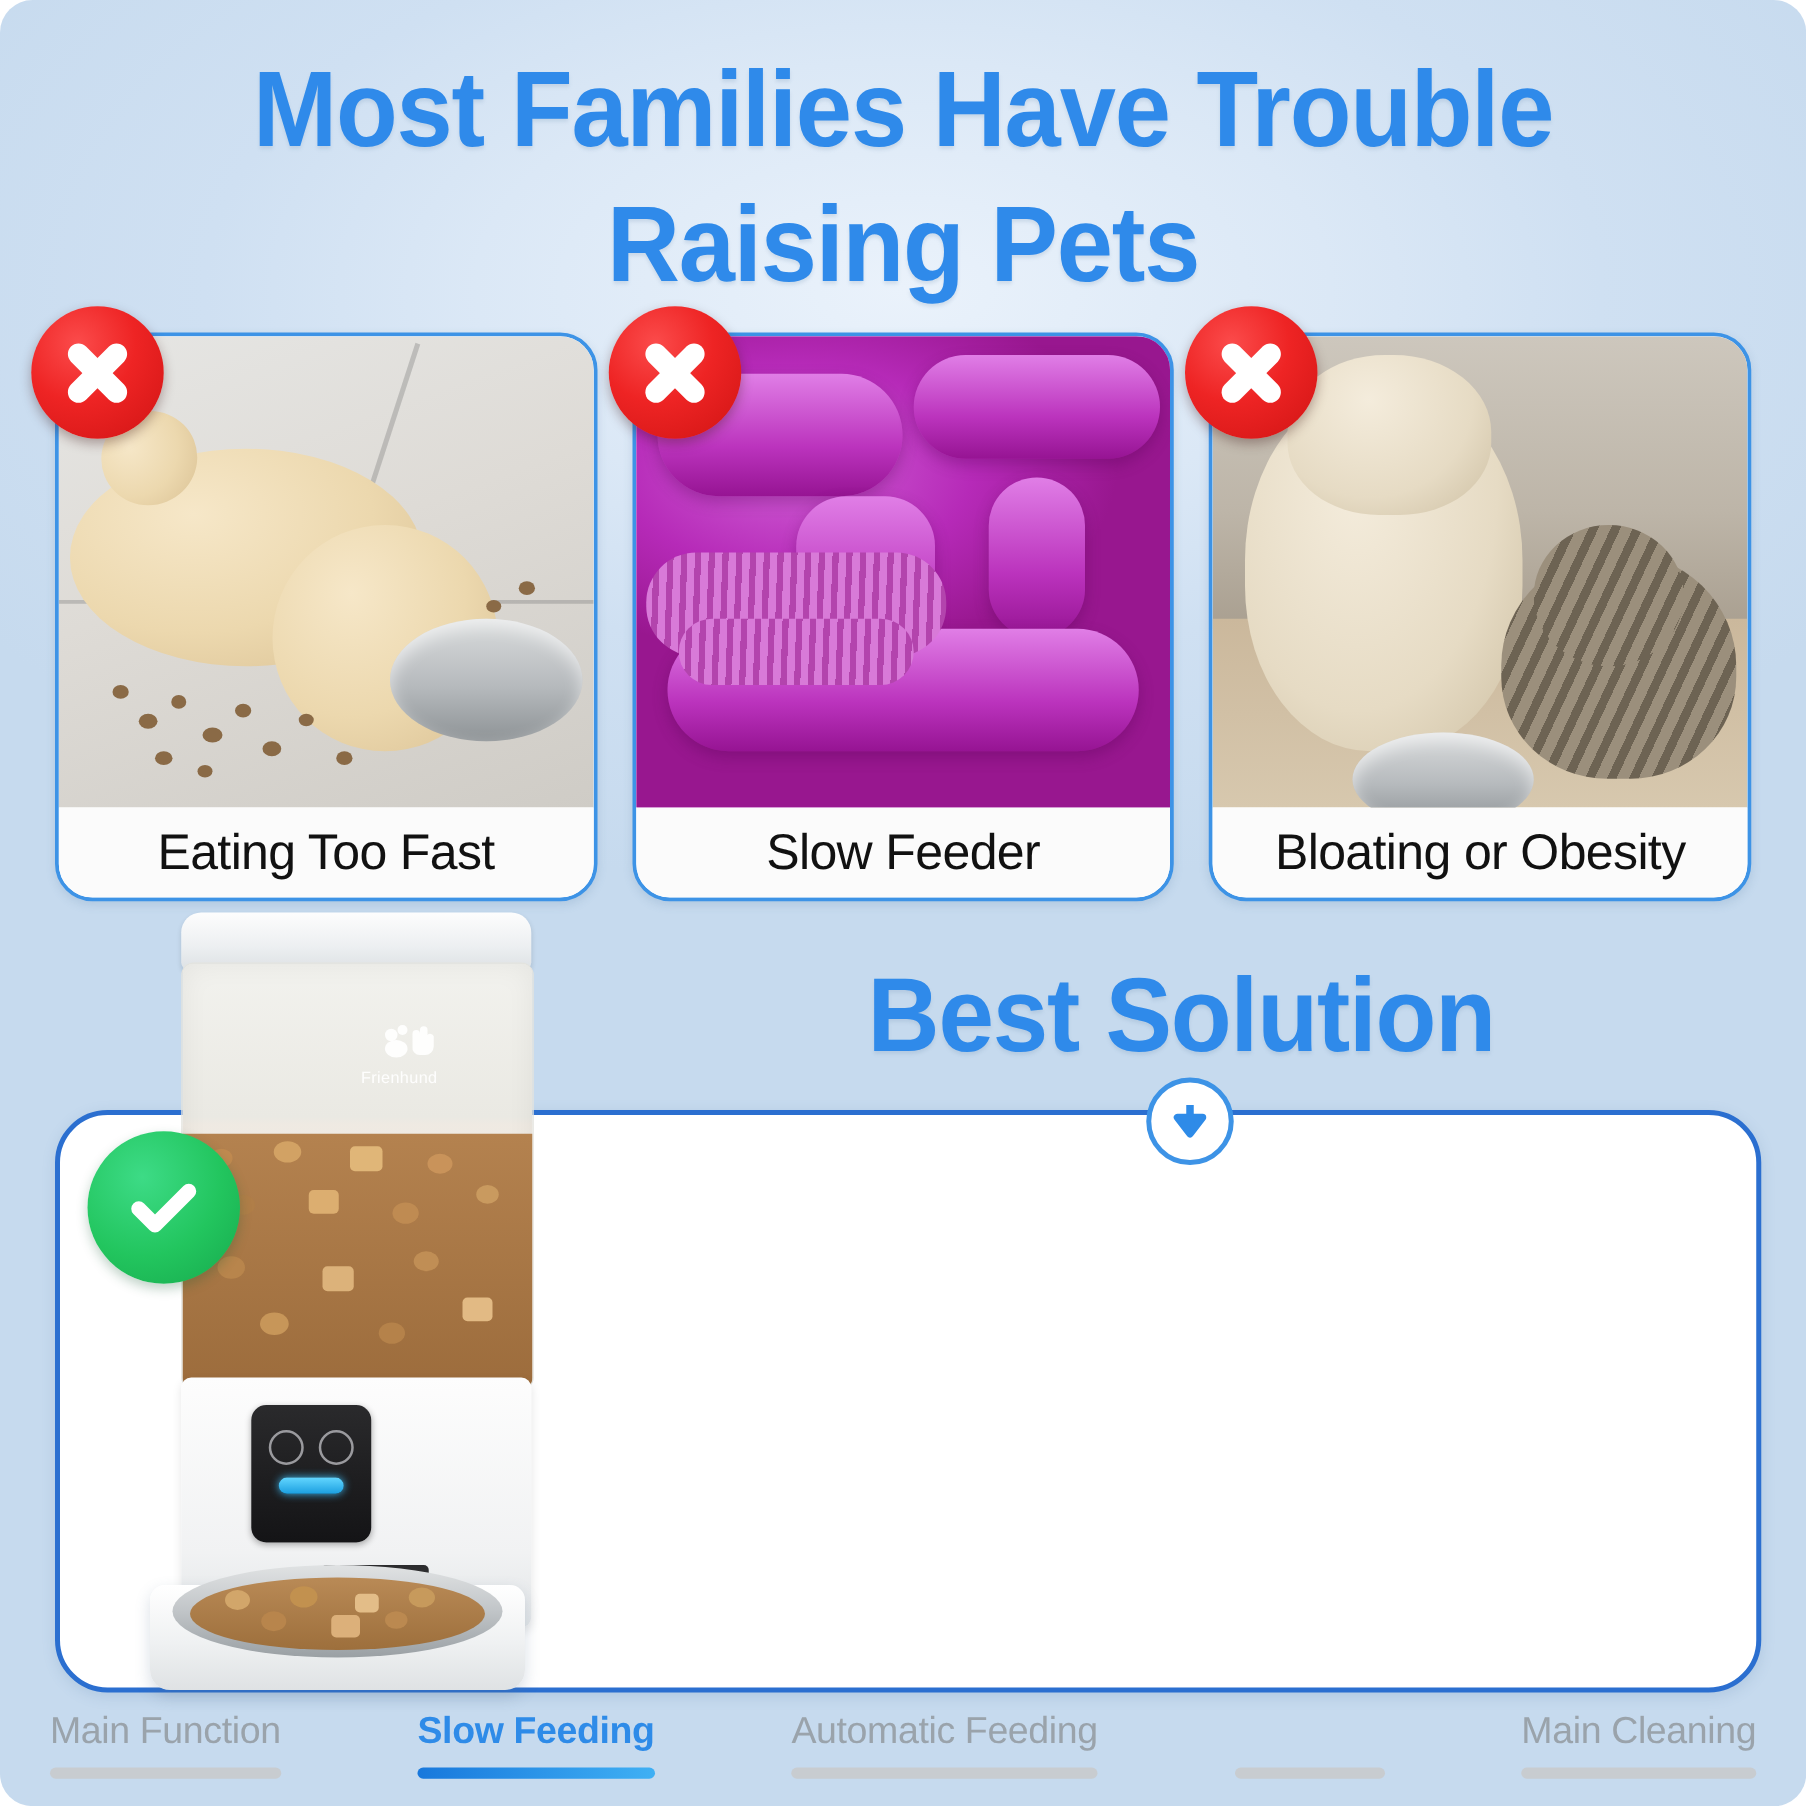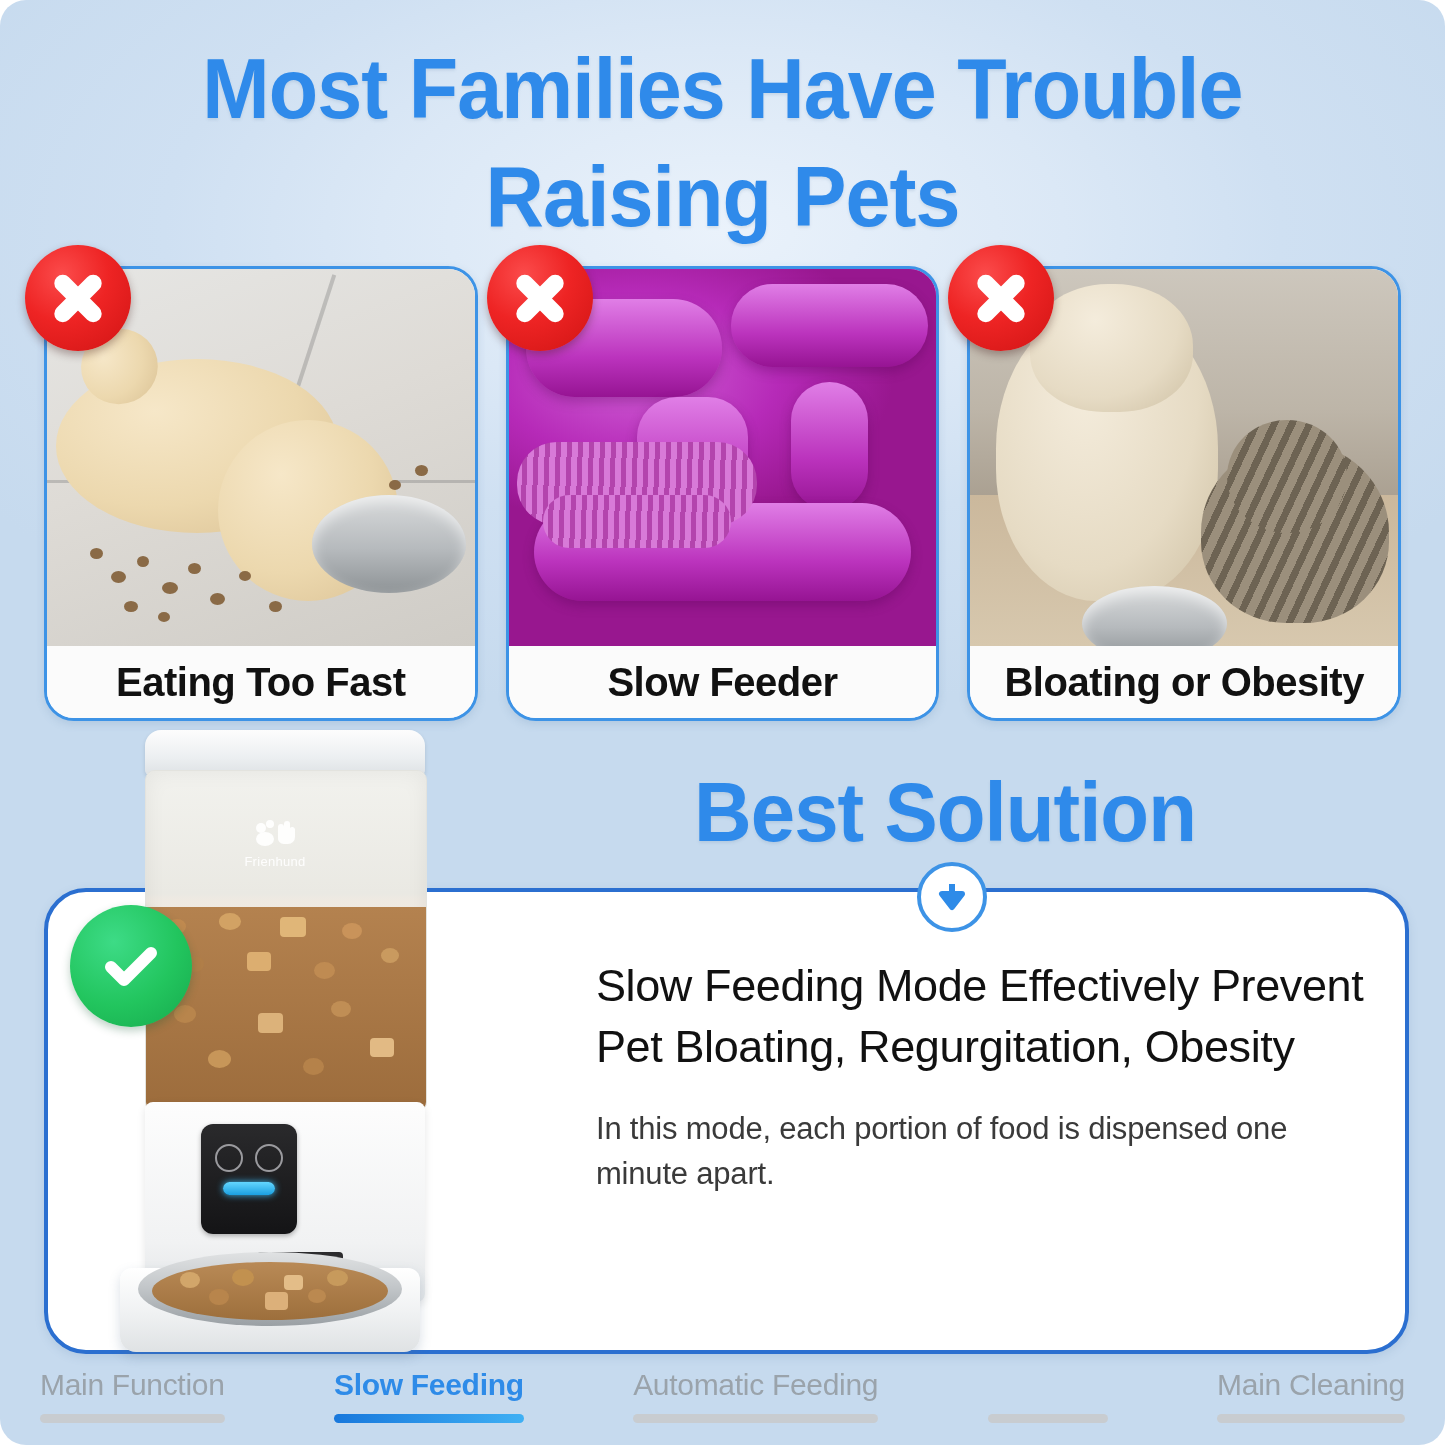--- a/index.html
+++ b/index.html
@@ -22,21 +22,21 @@
     font-size:86px;line-height:1.26;
     letter-spacing:-1px;
     color:#2F8AEA;
     text-shadow:0 2px 3px rgba(120,150,180,.22);
     transform:scaleX(.94);
   }
   
   .cards{
     position:absolute;left:44px;top:266px;
     width:1357px;height:455px;
-    display:flex;gap:28px;font-weight:bold;
+    display:flex;gap:28px;
   }
   .card{
     position:relative;flex:1;
     border:3px solid #3D93E6;
     border-radius:30px;
     background:#ffffff;
     box-shadow:0 3px 8px rgba(90,130,170,.20);
     overflow:visible;
   }
   .card-clip{
@@ -124,21 +124,21 @@
   
   .feeder{position:absolute;left:120px;top:730px;width:330px;height:620px;z-index:5;}
   .fd-lid{position:absolute;left:25px;top:0;width:280px;height:46px;border-radius:16px 16px 6px 6px;
     background:linear-gradient(180deg,#fdfdfd 0%,#eceff1 60%,#dde1e4 100%);
     box-shadow:0 2px 4px rgba(0,0,0,.12);}
   .fd-hopper{position:absolute;left:25px;top:40px;width:280px;height:340px;border-radius:10px;
     background:linear-gradient(180deg,#f2f2ee 0%,#eae9e3 36%,rgba(190,170,140,.25) 38%,rgba(170,140,105,.2) 100%);
     border:1px solid #e3e3de;overflow:hidden;box-shadow:inset 0 0 22px rgba(0,0,0,.06);}
   .fd-food{position:absolute;left:0;right:0;bottom:0;height:60%;
     background:linear-gradient(180deg,#b4824f 0%,#9c6c3c 100%);overflow:hidden;}
-  .fd-logo{position:absolute;left:64px;top:46px;width:130px;text-align:center;color:#ffffff;
+  .fd-logo{position:absolute;left:74px;top:46px;width:130px;text-align:right;color:#ffffff;
     opacity:.95;font-size:13px;letter-spacing:.3px;}
   .fd-body{position:absolute;left:25px;top:372px;width:280px;height:200px;border-radius:8px;
     background:linear-gradient(180deg,#fdfdfd 0%,#f1f2f3 70%,#e2e5e7 100%);
     box-shadow:0 3px 8px rgba(0,0,0,.10);}
   .fd-panelbox{position:absolute;left:56px;top:22px;width:96px;height:110px;border-radius:12px;
     background:linear-gradient(180deg,#2a2a2c 0%,#141416 100%);box-shadow:0 2px 5px rgba(0,0,0,.3);}
   .fd-btn{position:absolute;top:20px;width:24px;height:24px;border-radius:50%;
     border:2px solid #9a9a9e;}
   .fd-led{position:absolute;left:22px;top:58px;width:52px;height:13px;border-radius:7px;
     background:linear-gradient(180deg,#63d6ff 0%,#1b9fe0 100%);box-shadow:0 0 7px #3cb8f0;}
@@ -305,24 +305,20 @@
         <div class="kibble" style="left:34%;top:12%;width:22px;height:17px;background:#c2914f;"></div>
         <div class="kibble" style="left:56%;top:22%;width:19px;height:15px;background:#e3bd88;border-radius:4px;"></div>
         <div class="kibble" style="left:74%;top:14%;width:21px;height:16px;background:#c79a5c;"></div>
         <div class="kibble" style="left:24%;top:46%;width:20px;height:16px;background:#b8854c;"></div>
         <div class="kibble" style="left:48%;top:52%;width:23px;height:18px;background:#dcb07a;border-radius:4px;"></div>
         <div class="kibble" style="left:66%;top:46%;width:18px;height:14px;background:#bb8950;"></div>
       </div>
     </div>
   </div>
 
-  <div class="panel-text">
-    <div class="panel-head">Slow Feeding Mode Effectively Prevent Pet Bloating, Regurgitation, Obesity</div>
-    <div class="panel-sub">In this mode, each portion of food is dispensed one minute apart.</div>
-  </div>
 
   <div class="tabs">
     <div class="tab">
       <div class="tab-label">Main Function</div>
       <div class="tab-bar"></div>
     </div>
     <div class="tab active">
       <div class="tab-label">Slow Feeding</div>
       <div class="tab-bar"></div>
     </div>

